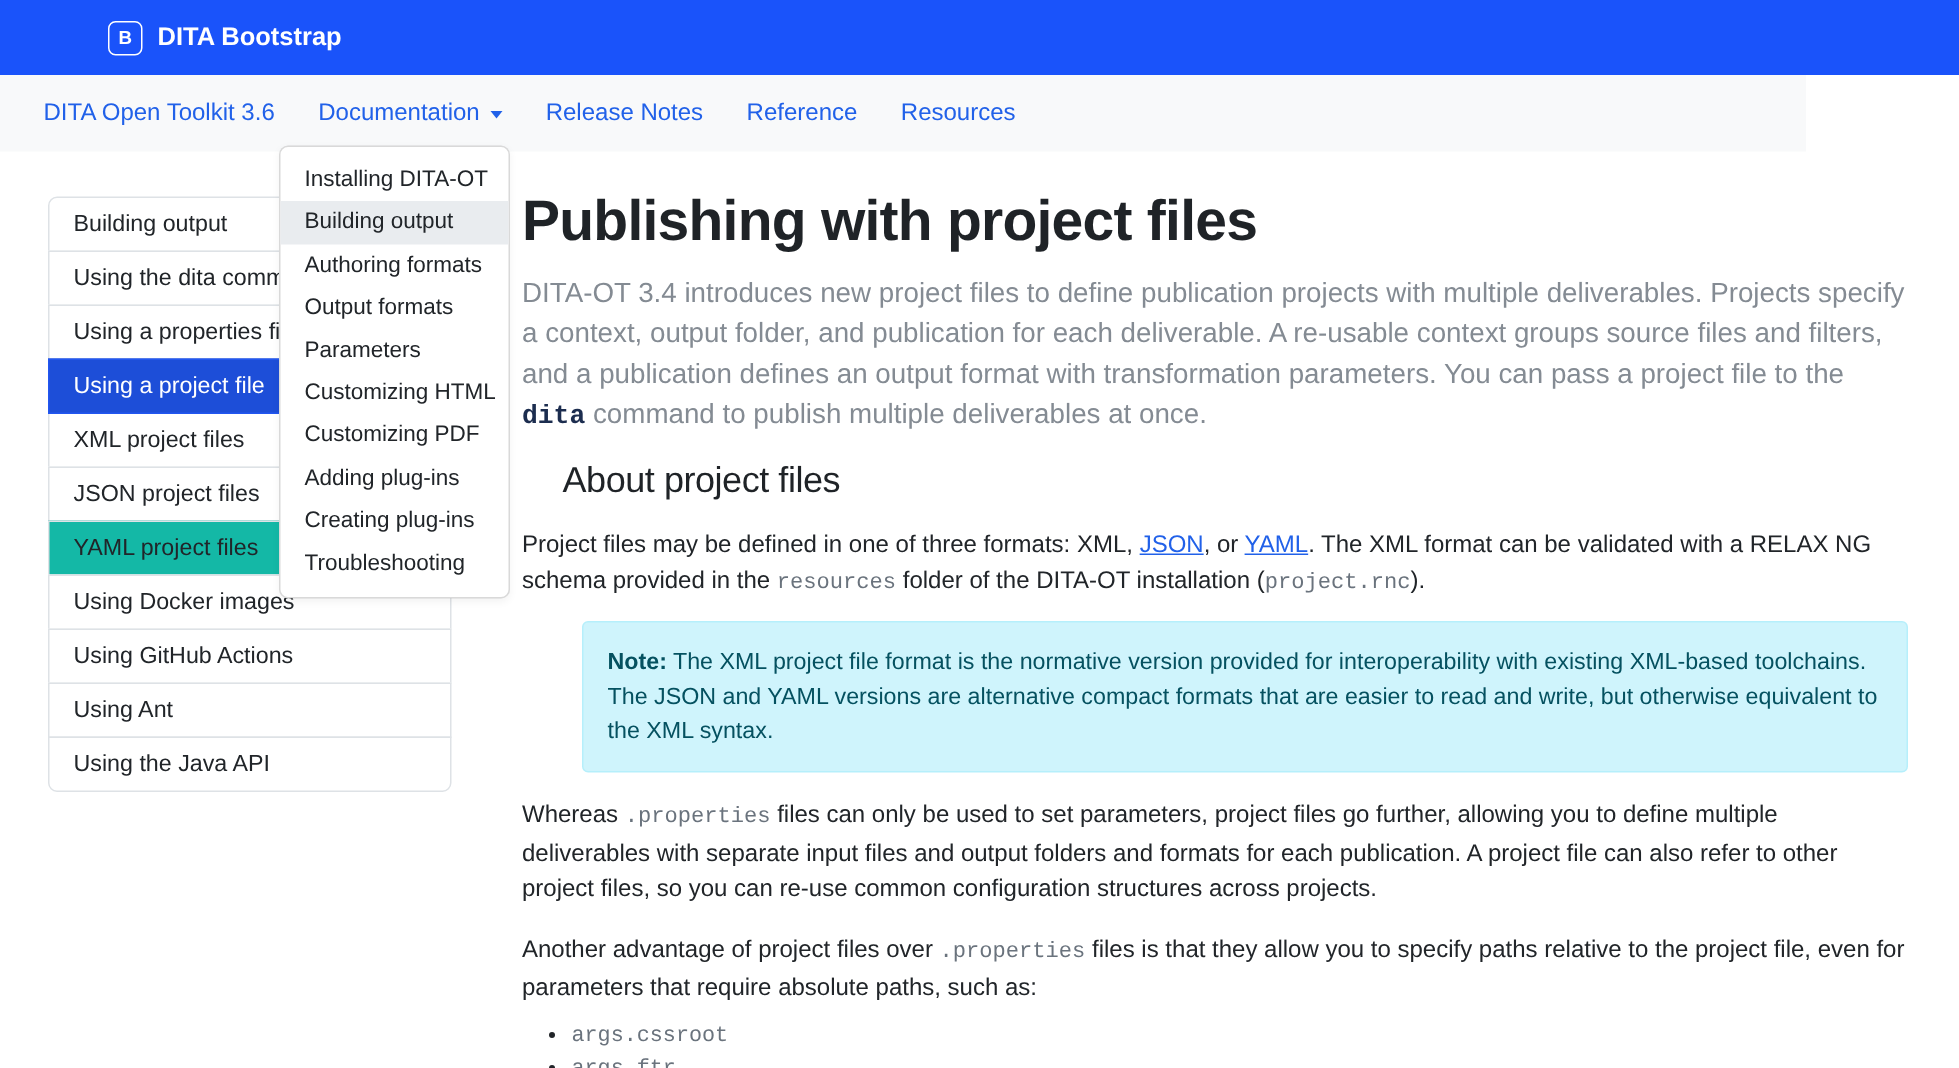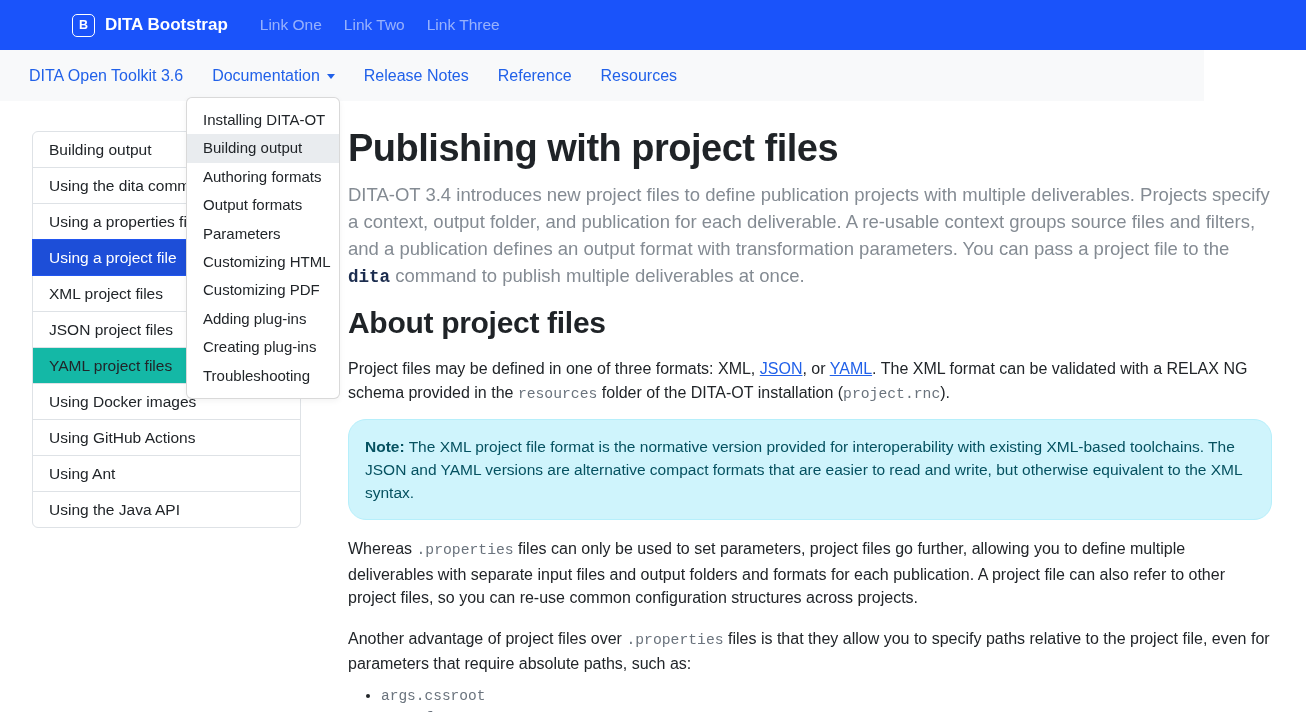--- a/index.html
+++ b/index.html
@@ -44,47 +44,42 @@
   .list-group a:first-child { border-radius:6px 6px 0 0; margin-top:0; }
   .list-group a:last-child { border-radius:0 0 6px 6px; }
   .list-group a.active { background:#1d4ed8; border-color:#2256f0; color:#fff; z-index:2; }
   .list-group a.hover { background:#14b8a6; }
 
   
   .main { position:absolute; top:127px; left:348px; width:924px; }
   h1 { font-size:38px; font-weight:700; letter-spacing:-0.5px; color:#1f2327; }
   .lead { margin-top:11px; font-size:18.5px; line-height:27px; color:#848b93; }
   .lead .kbd { color:#1c2d4f; }
-  h2 { margin-top:15px; font-size:30px; font-weight:700; letter-spacing:-0.3px;
-    color:#1f2327; }
+  h2 { margin-top:15px; font-size:24px; font-weight:400; letter-spacing:-0.3px;
+    color:#1f2327;margin-left:27px; }
   .para { margin-top:17px; font-size:16px; line-height:23.5px; color:#212529; }
   .inline-link { color:#2161e9; text-decoration:underline; }
   .code { font-family:"Liberation Mono", monospace; font-size:0.92em; color:#6a737d; }
   .kbd { font-family:"Liberation Mono", monospace; font-size:0.95em; font-weight:700;text-align:center; }
   .note { margin-top:13px; background:#cff4fc; border:1px solid #b6effb;
-    border-radius:18px; padding:15px 16px; font-size:15.5px; line-height:23px;
-    color:#055160; }
+    border-radius:4px; padding:15px 16px; font-size:15.5px; line-height:23px;
+    color:#055160;margin-left:40px; }
   .note strong { font-weight:700; }
   .param-list { margin-top:9px; padding-left:33px; }
   .param-list li { font-size:14.5px; line-height:21.8px; color:#212529; }
   .param-list li .code { font-size:14.5px; }
 </style>
 </head>
 <body>
 
 <header class="topbar">
   <a class="brand">
     <span class="brand-icon">B</span>
     <span>DITA Bootstrap</span>
   </a>
-  <nav class="topnav" id="top-links">
-      <a>Link One</a>
-      <a>Link Two</a>
-      <a>Link Three</a>
-    </nav>
 </header>
 
 <nav class="subnav" id="subnav">
     <a>DITA Open Toolkit 3.6</a>
     <a>Documentation<span class="caret"></span></a>
     <a>Release Notes</a>
     <a>Reference</a>
     <a>Resources</a>
   </nav>
 

